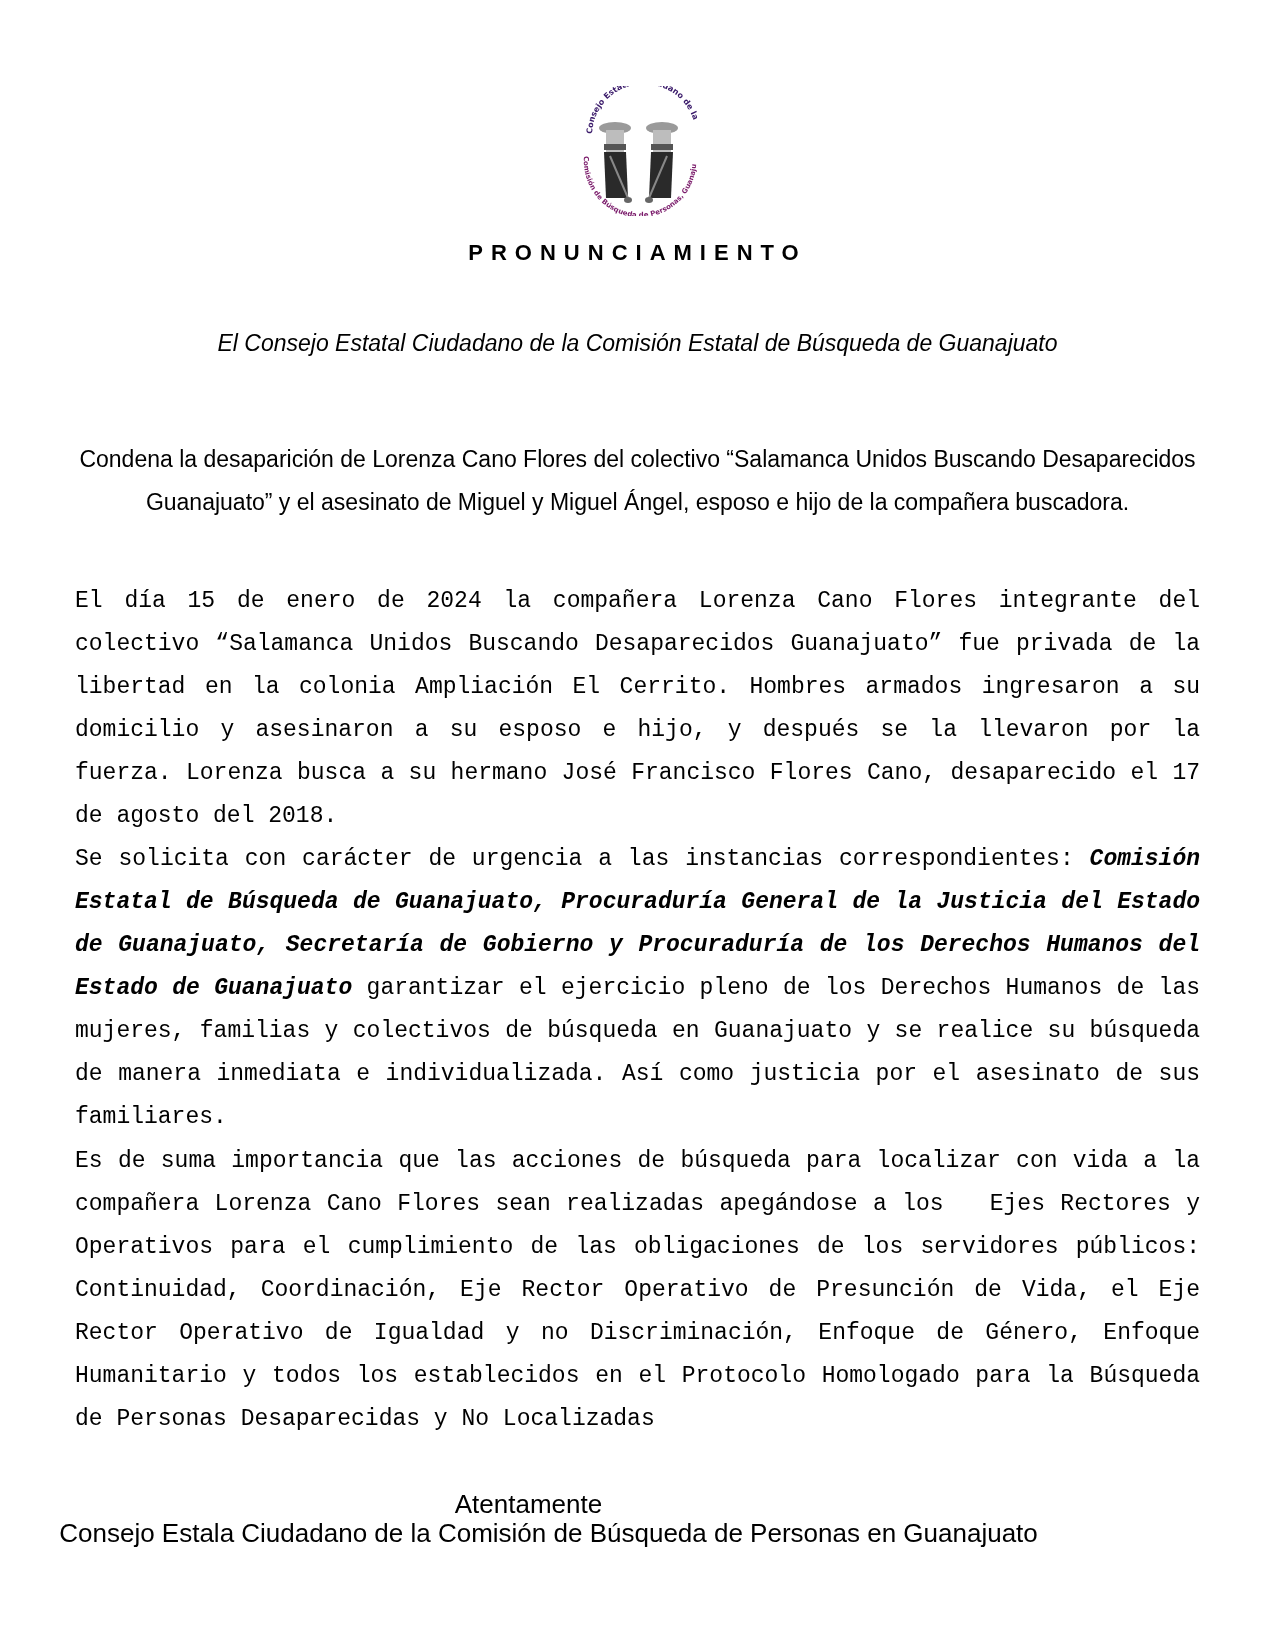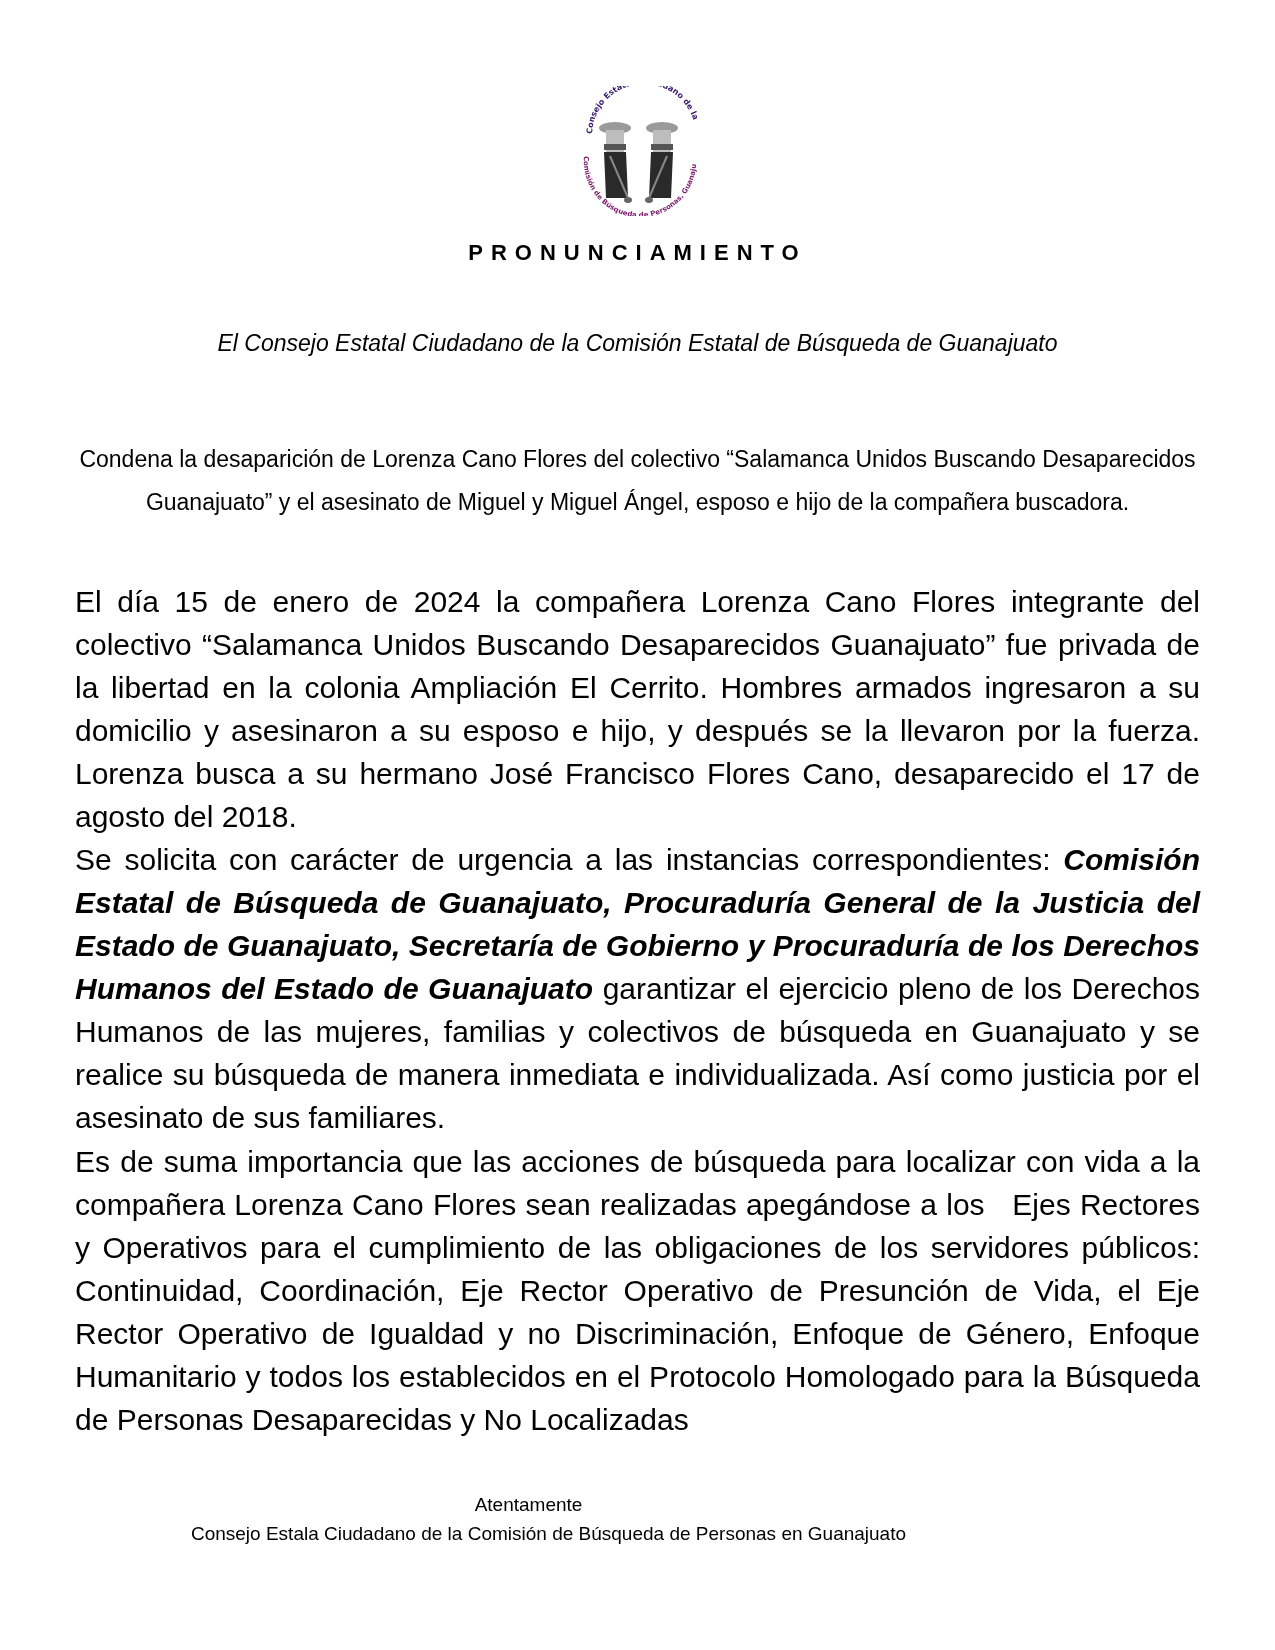--- a/index.html
+++ b/index.html
@@ -1,22 +1,22 @@
 <!DOCTYPE html>
 <html><head>
 <meta charset="utf-8">
 <style>
   html,body{margin:0;padding:0;background:#fff;}
   body{width:1275px;height:1650px;position:relative;overflow:hidden;font-family:"Liberation Sans",sans-serif;color:#000;}
   .logo{position:absolute;left:570px;top:86px;width:140px;height:130px;}
   .title{position:absolute;left:0;width:1275px;top:240px;text-align:center;font-weight:bold;font-size:22px;letter-spacing:8px;}
   .center{position:absolute;left:75px;width:1125px;text-align:center;font-size:23px;line-height:43px;}
-  .para{position:absolute;left:75px;width:1125px;text-align:justify;font-size:30px;line-height:43px;}
+  .para{position:absolute;left:75px;width:1125px;text-align:justify;font-size:23px;line-height:43px;font-family:Liberation Mono, monospace;}
   .bi{font-weight:bold;font-style:italic;}
-  .sig{position:absolute;left:0;width:1057px;text-align:center;font-size:19px;line-height:29px;}
+  .sig{position:absolute;left:0;width:1057px;text-align:center;font-size:26px;line-height:29px;}
 </style>
 </head>
 <body>
 
 <div class="logo">
   <svg width="140" height="130" viewBox="0 0 140 130">
     <defs>
       <path id="arcTop" d="M22,48 A52,52 0 0,1 125,40"></path>
       <path id="arcBot" d="M14,70 A56,56 0 0,0 126,80"></path>
     </defs>

